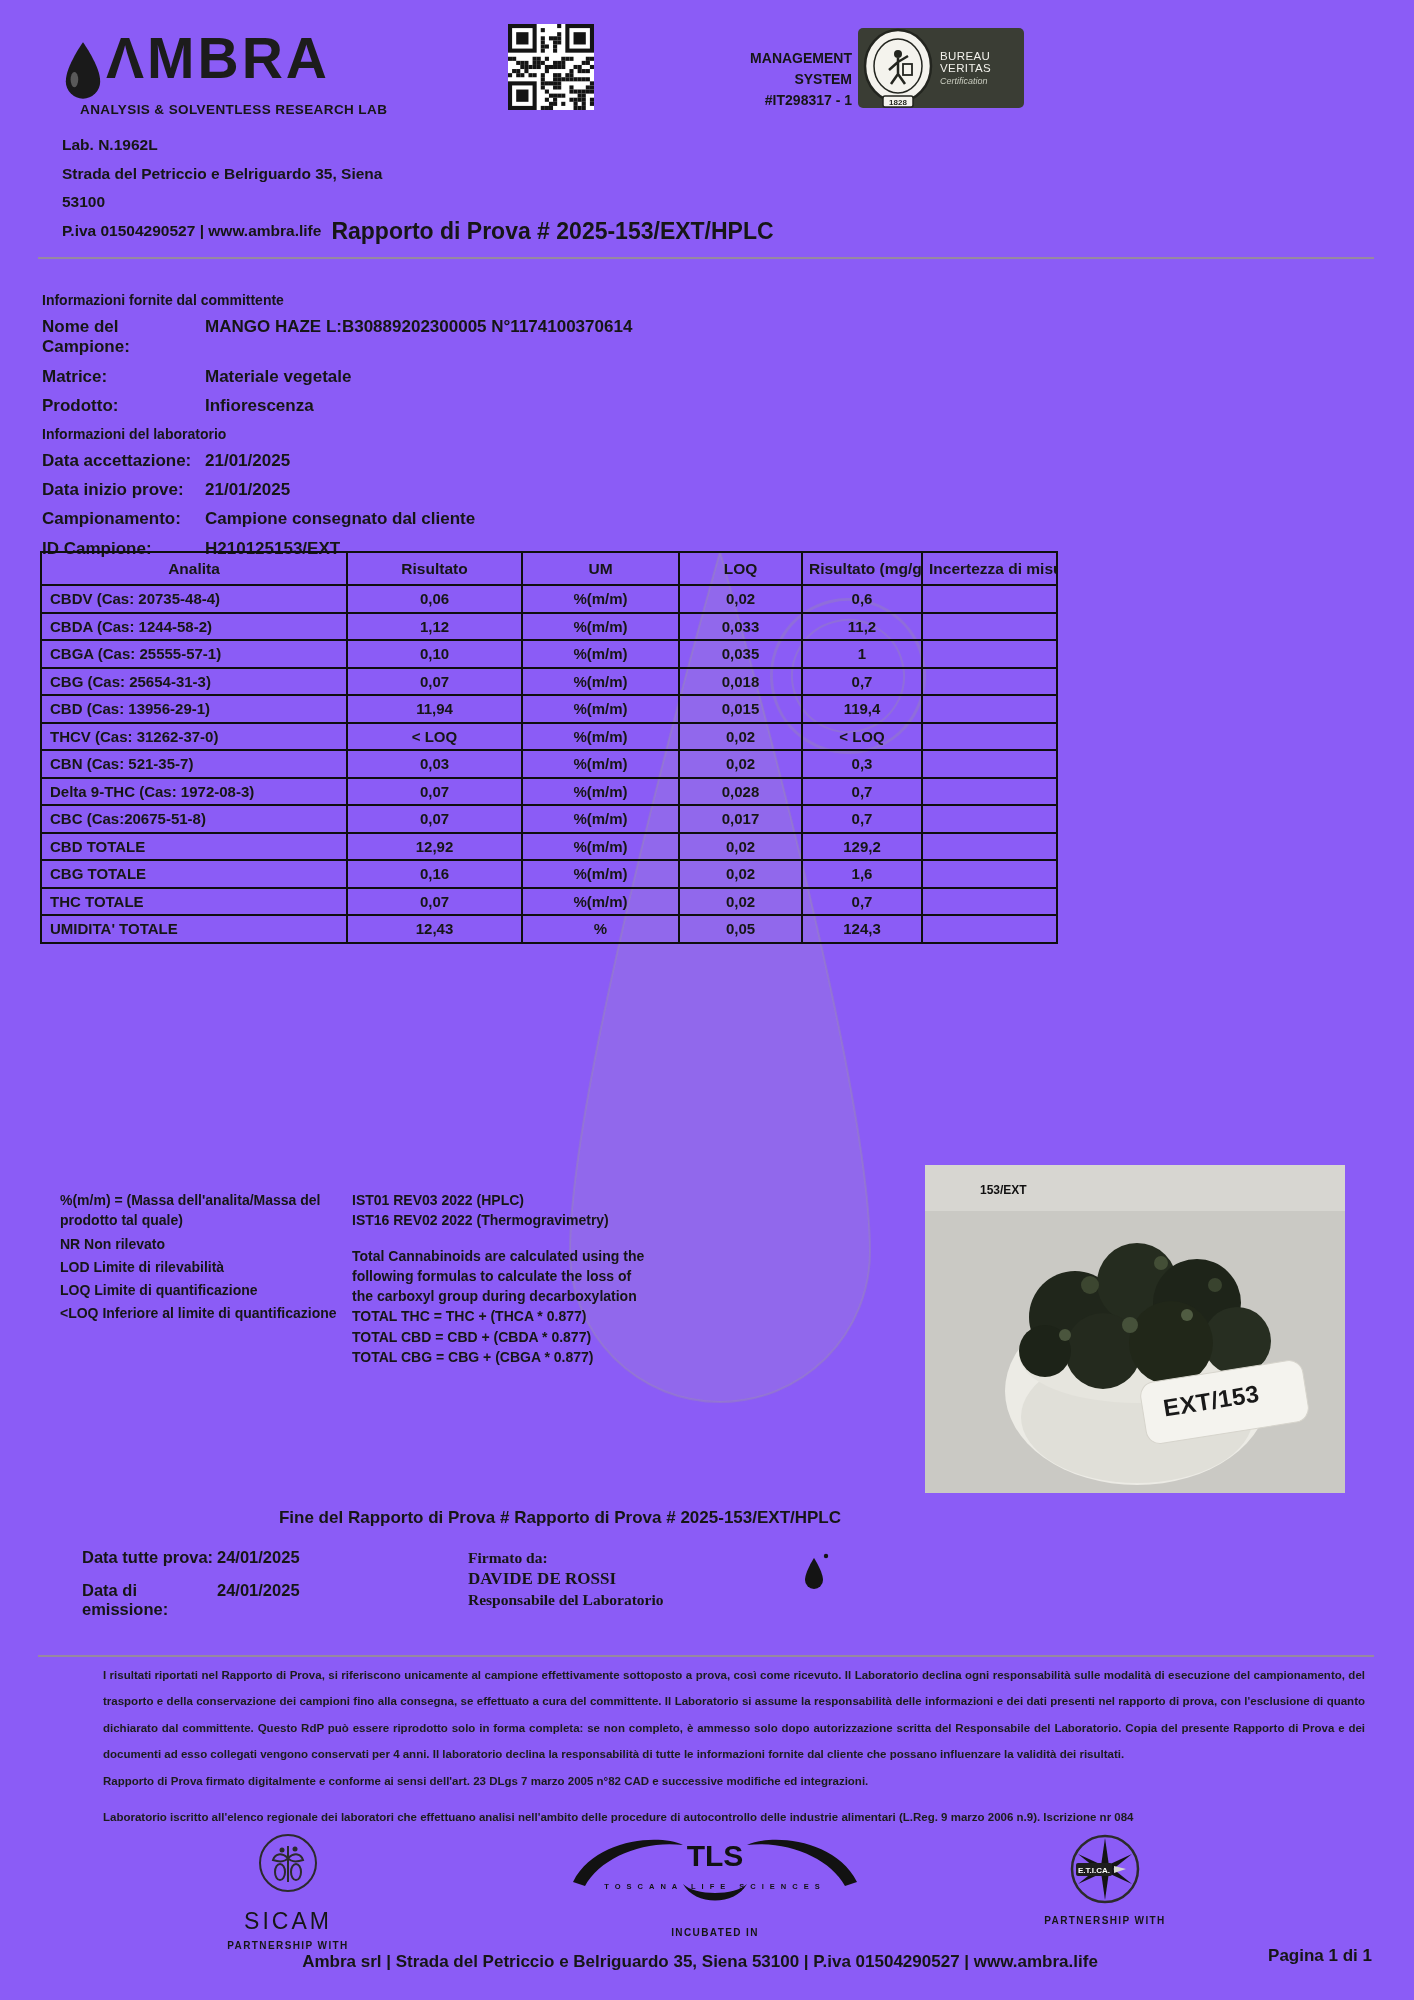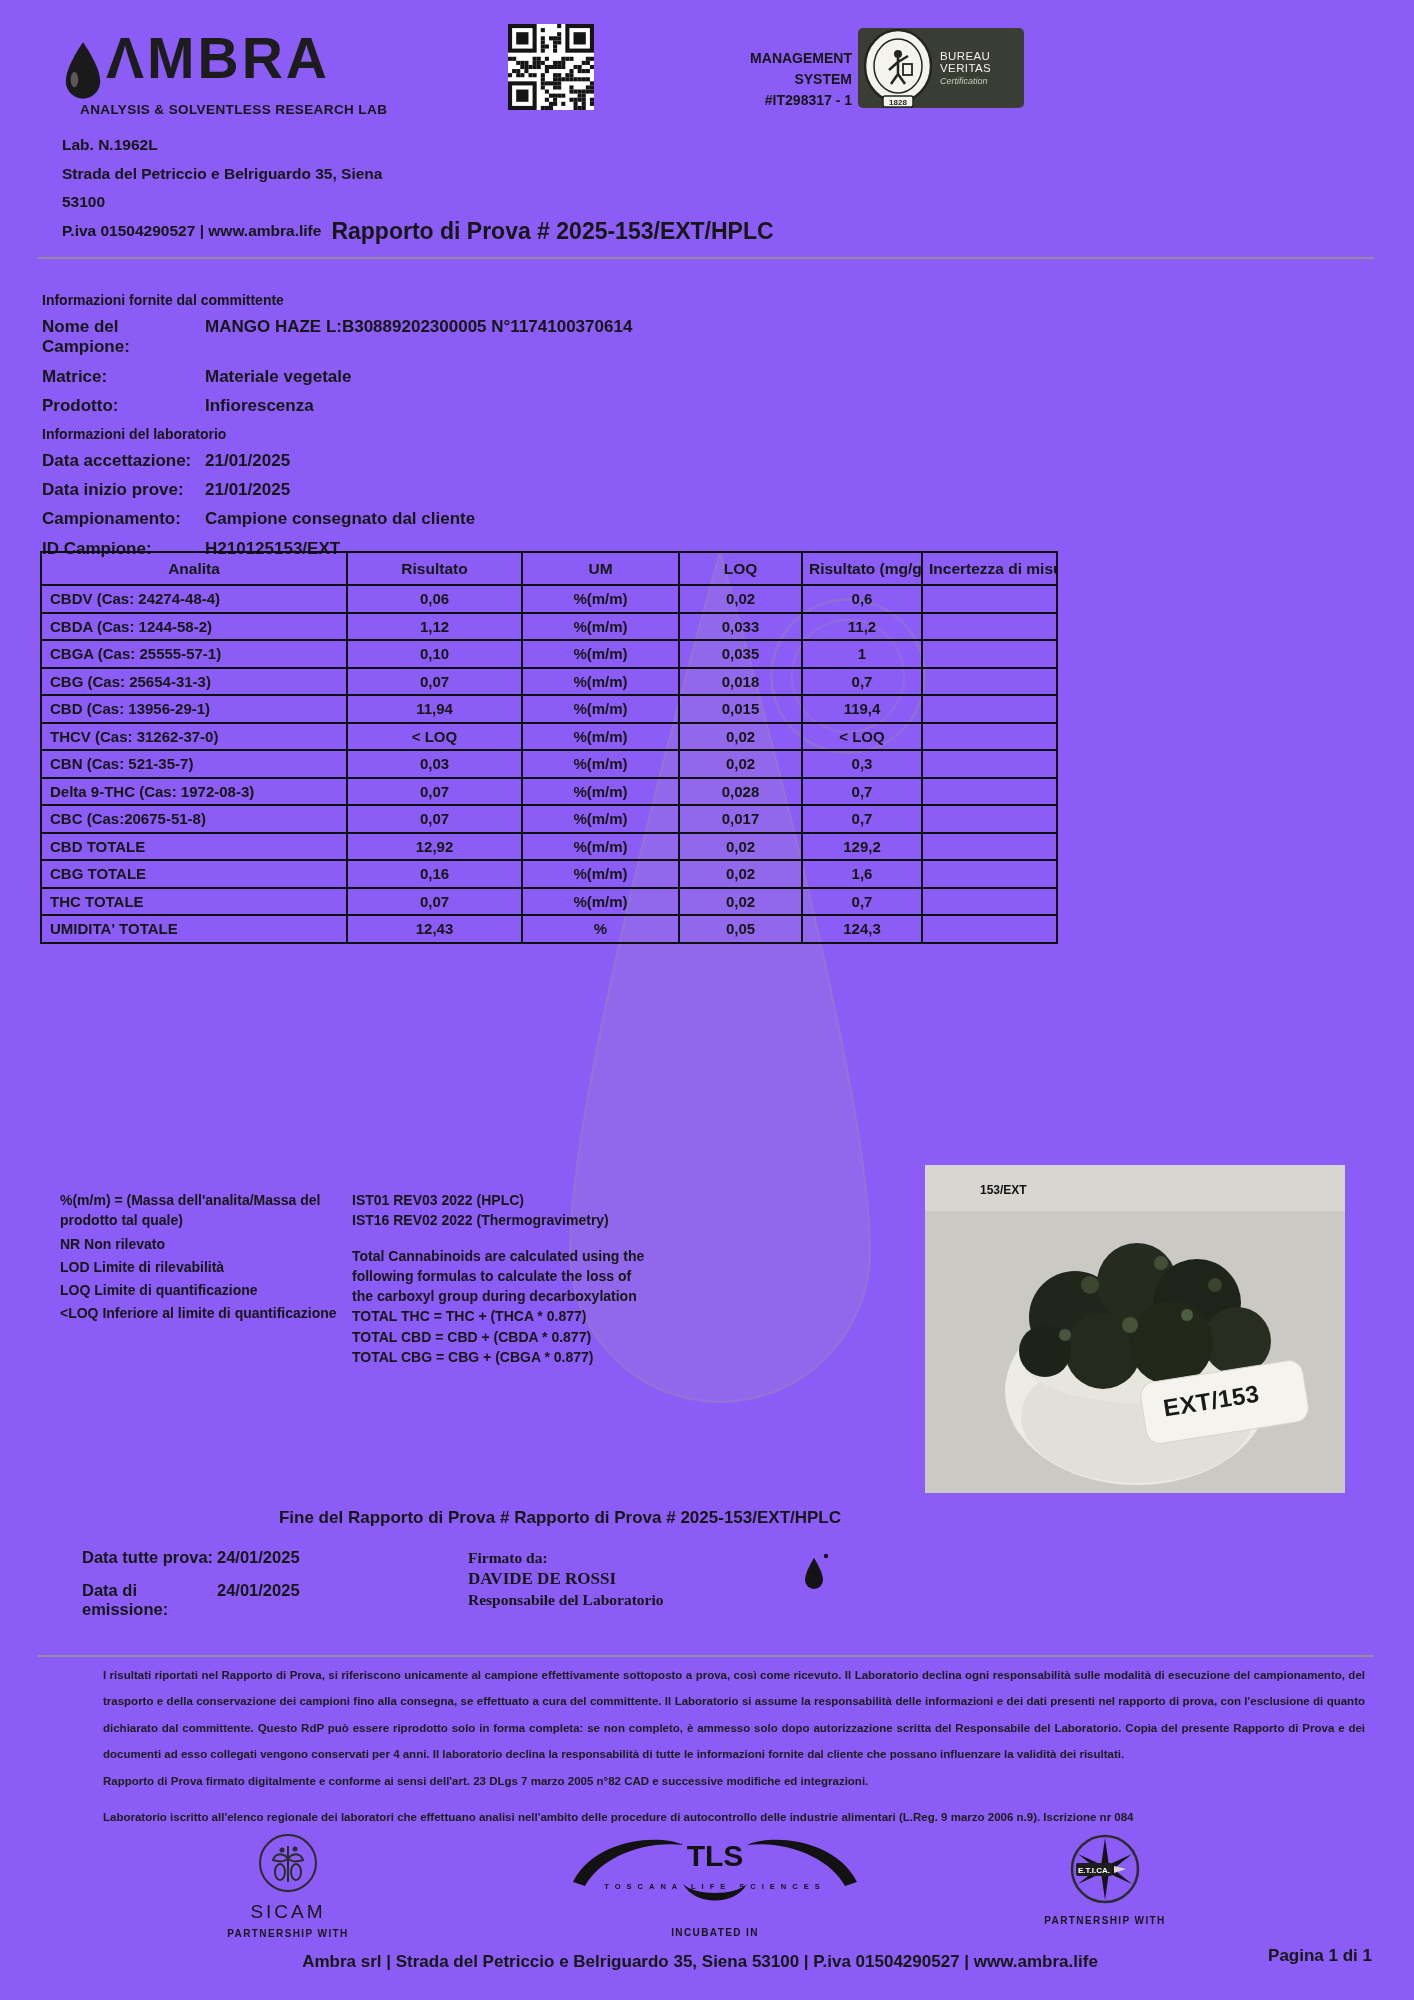--- a/index.html
+++ b/index.html
@@ -81,21 +81,21 @@
   .disclaimer p{margin:0;font-size:11.5px;font-weight:700;line-height:2.3;color:#1c1c1c;}
   .disclaimer .p1{text-align:justify;}
   .disclaimer .p3{margin-top:10px;}
 
   
   .partner{position:absolute;top:1832px;text-align:center;}
   .partner-sicam{left:218px;width:140px;}
   .partner-tls{left:545px;width:340px;}
   .partner-etica{left:1025px;width:160px;}
   .partner-caption{font-size:10px;font-weight:700;letter-spacing:1.4px;margin-top:5px;}
-  .sicam-name{font-size:19px;letter-spacing:3px;font-weight:400;margin-top:3px;}
+  .sicam-name{font-size:23px;letter-spacing:3px;font-weight:400;margin-top:10px;}
   .footer-line{position:absolute;left:140px;top:1952px;width:1120px;text-align:center;
                font-size:17px;font-weight:700;}
   .page-num{position:absolute;right:42px;top:1946px;font-size:17px;font-weight:700;}
 </style>
 </head>
 <body>
 
 <div class="page">
 
   <div class="brand">
@@ -329,21 +329,21 @@
           <th>Analita</th>
           <th>Risultato</th>
           <th>UM</th>
           <th>LOQ</th>
           <th>Risultato (mg/g)</th>
           <th>Incertezza di misura</th>
         </tr>
       </thead>
     <tbody id="results-body">
         <tr>
-          <td>CBDV (Cas: 24274-48-4)</td>
+          <td>CBDV (Cas: 20735-48-4)</td>
           <td>0,06</td>
           <td>%(m/m)</td>
           <td>0,02</td>
           <td>0,6</td>
           <td></td>
         </tr>
         <tr>
           <td>CBDA (Cas: 1244-58-2)</td>
           <td>1,12</td>
           <td>%(m/m)</td>

